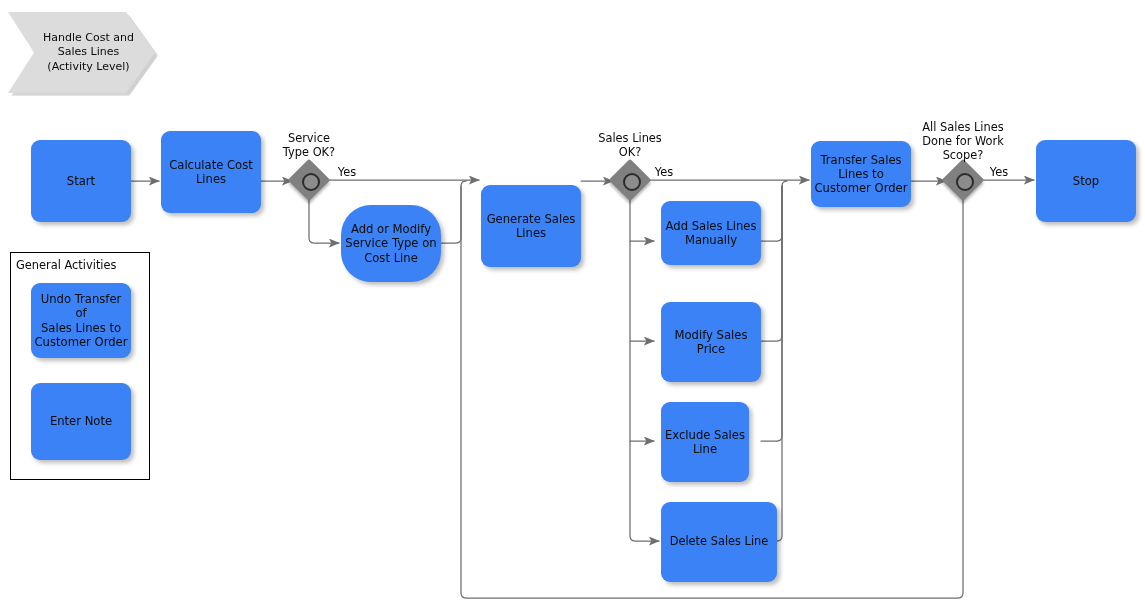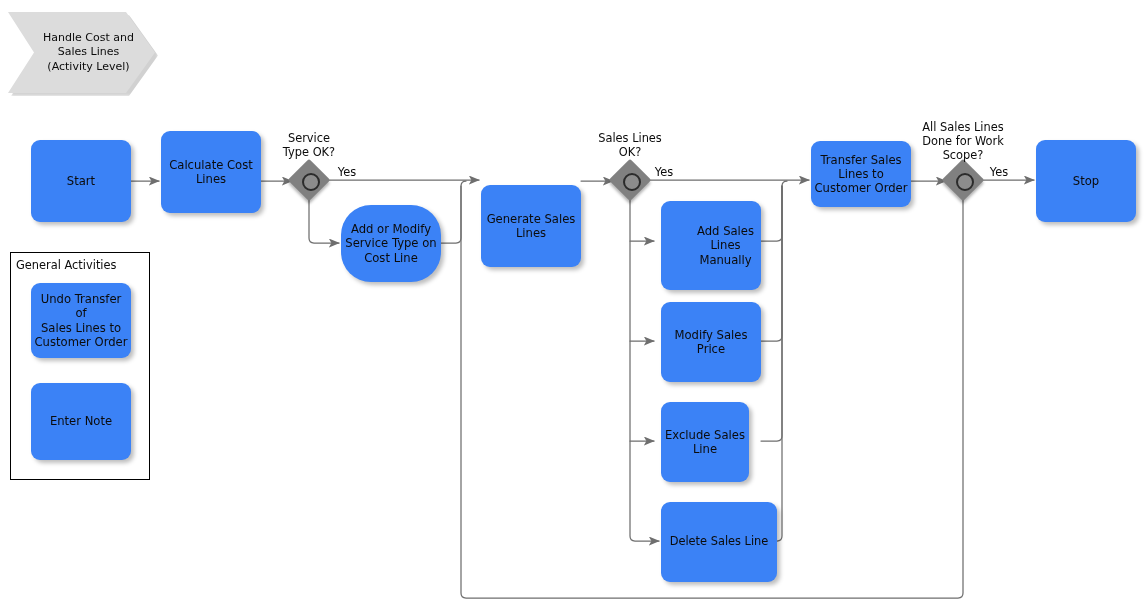--- a/index.html
+++ b/index.html
@@ -102,21 +102,21 @@
   <div class="node" style="left:161px;top:131px;width:100px;height:82px;">Calculate Cost
 Lines</div>
 
   <div class="node" style="left:341px;top:205px;width:100px;height:77px;border-radius:30px;">Add or Modify
 Service Type on
 Cost Line</div>
 
   <div class="node" style="left:481px;top:140px;width:100px;height:82px;margin-top:45px;">Generate Sales
 Lines</div>
 
-  <div class="node" style="left:661px;top:201px;width:100px;height:89px;padding-left:32px;">Add Sales Lines
+  <div class="node" style="left:661px;top:201px;width:100px;height:64px;">Add Sales Lines
 Manually</div>
 
   <div class="node" style="left:661px;top:302px;width:100px;height:80px;">Modify Sales
 Price</div>
 
   <div class="node" style="left:661px;top:402px;width:88px;height:80px;">Exclude Sales
 Line</div>
 
   <div class="node tight" style="left:661px;top:502px;width:116px;height:80px;">Delete Sales Line</div>
 

